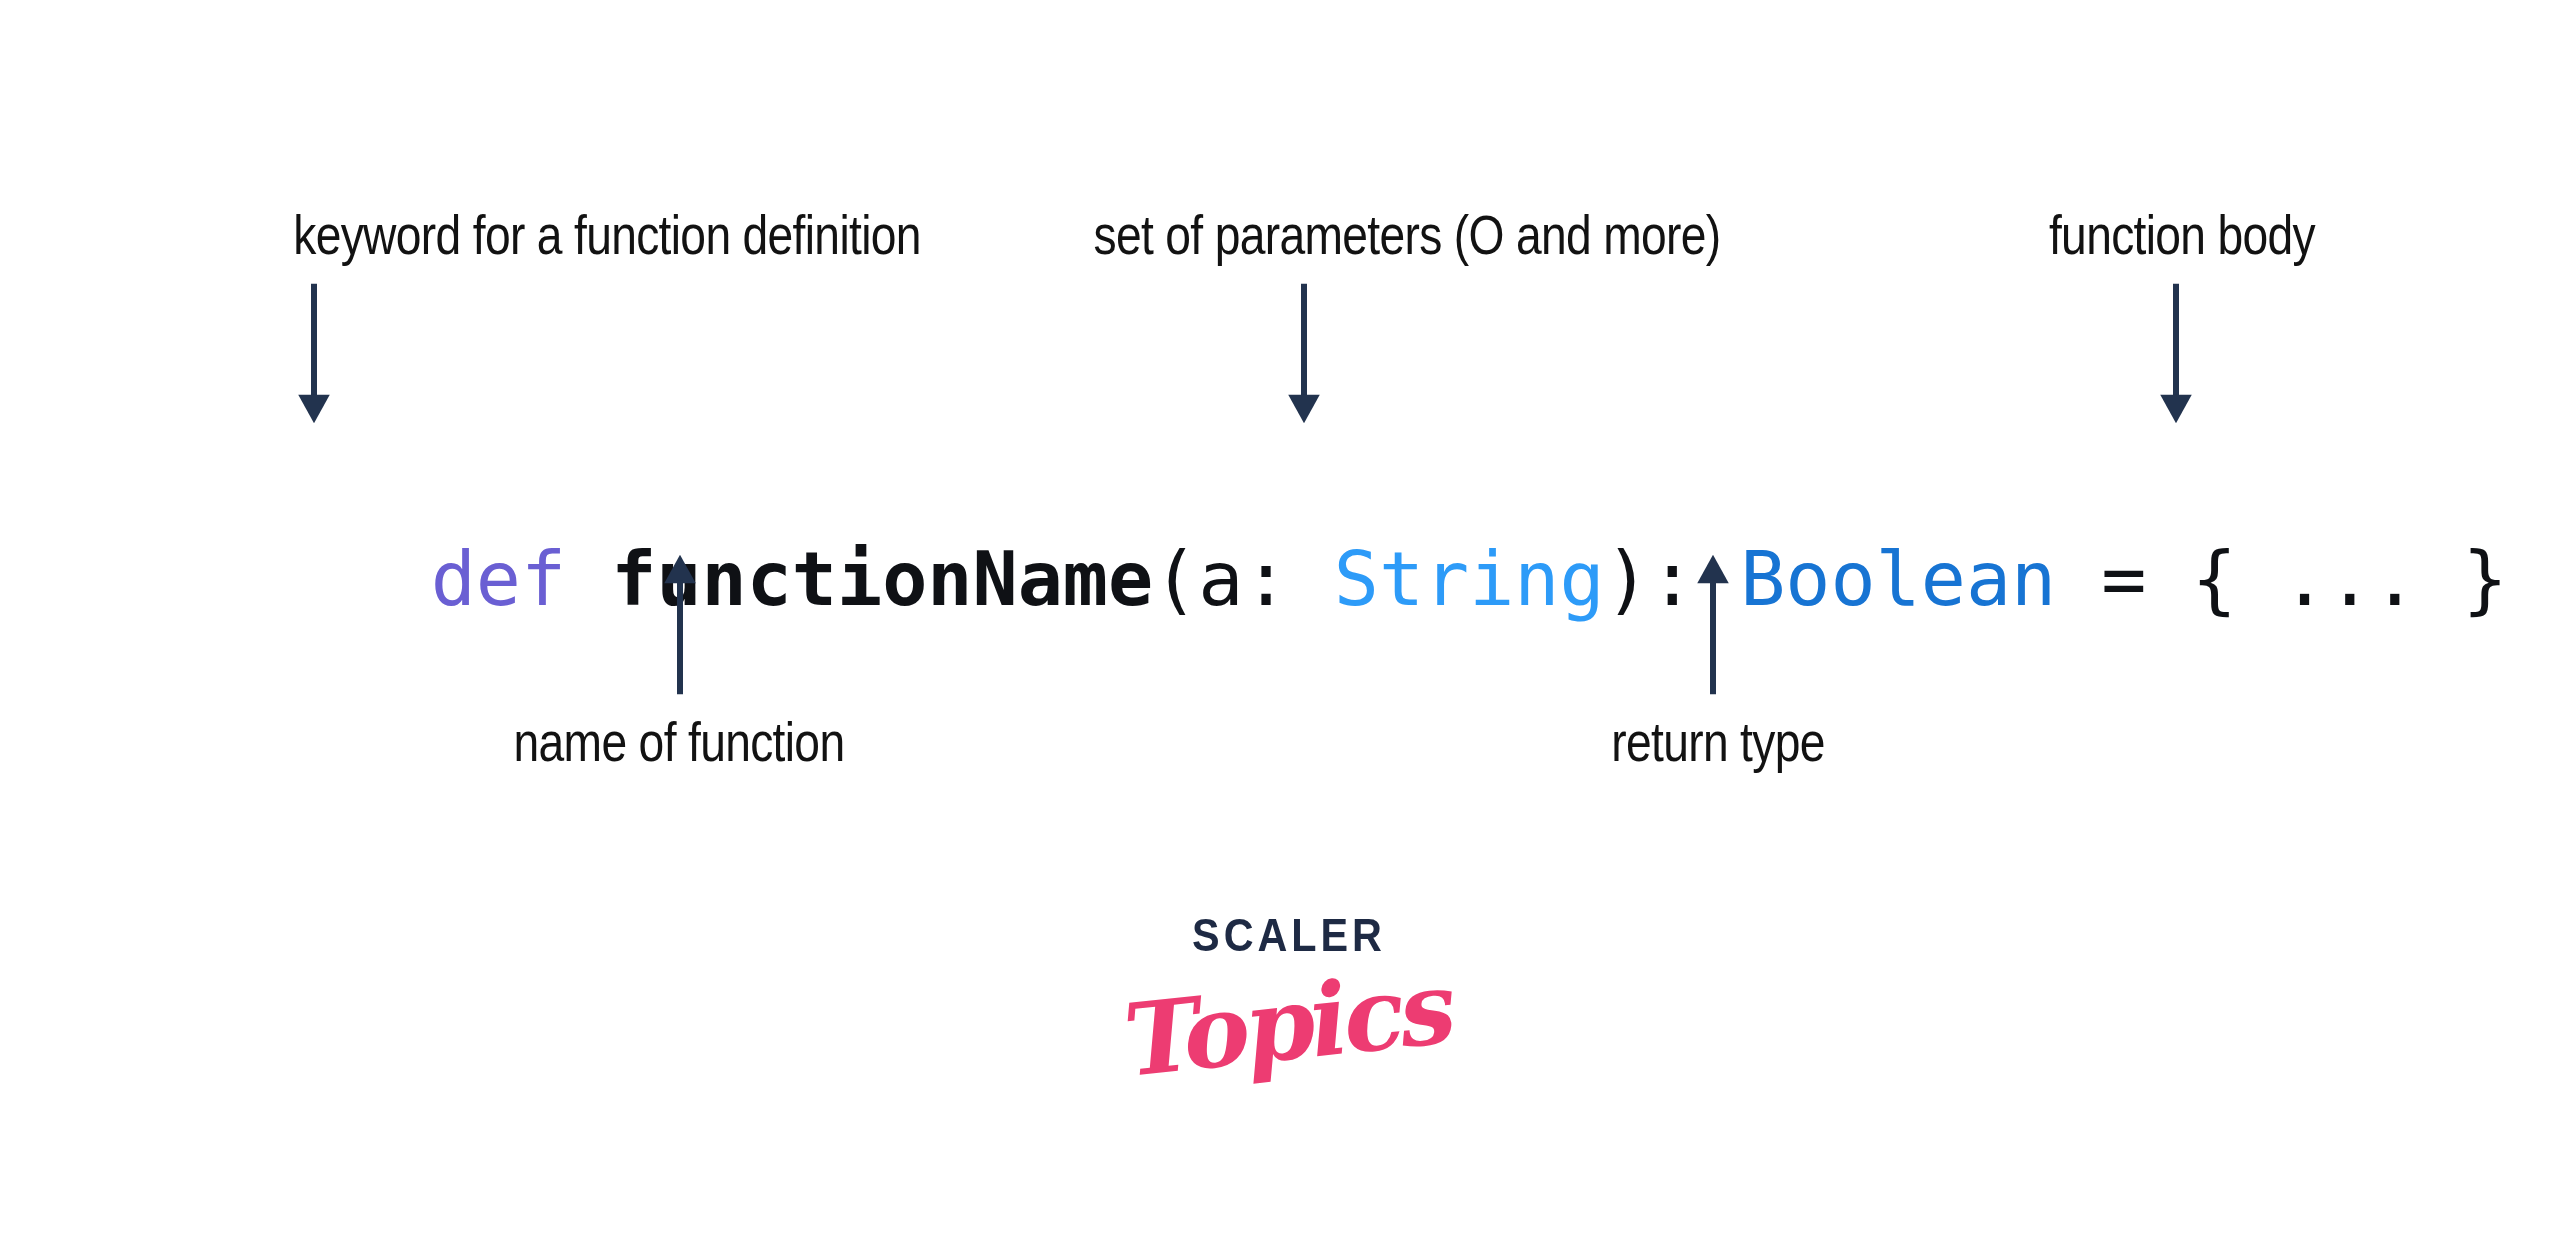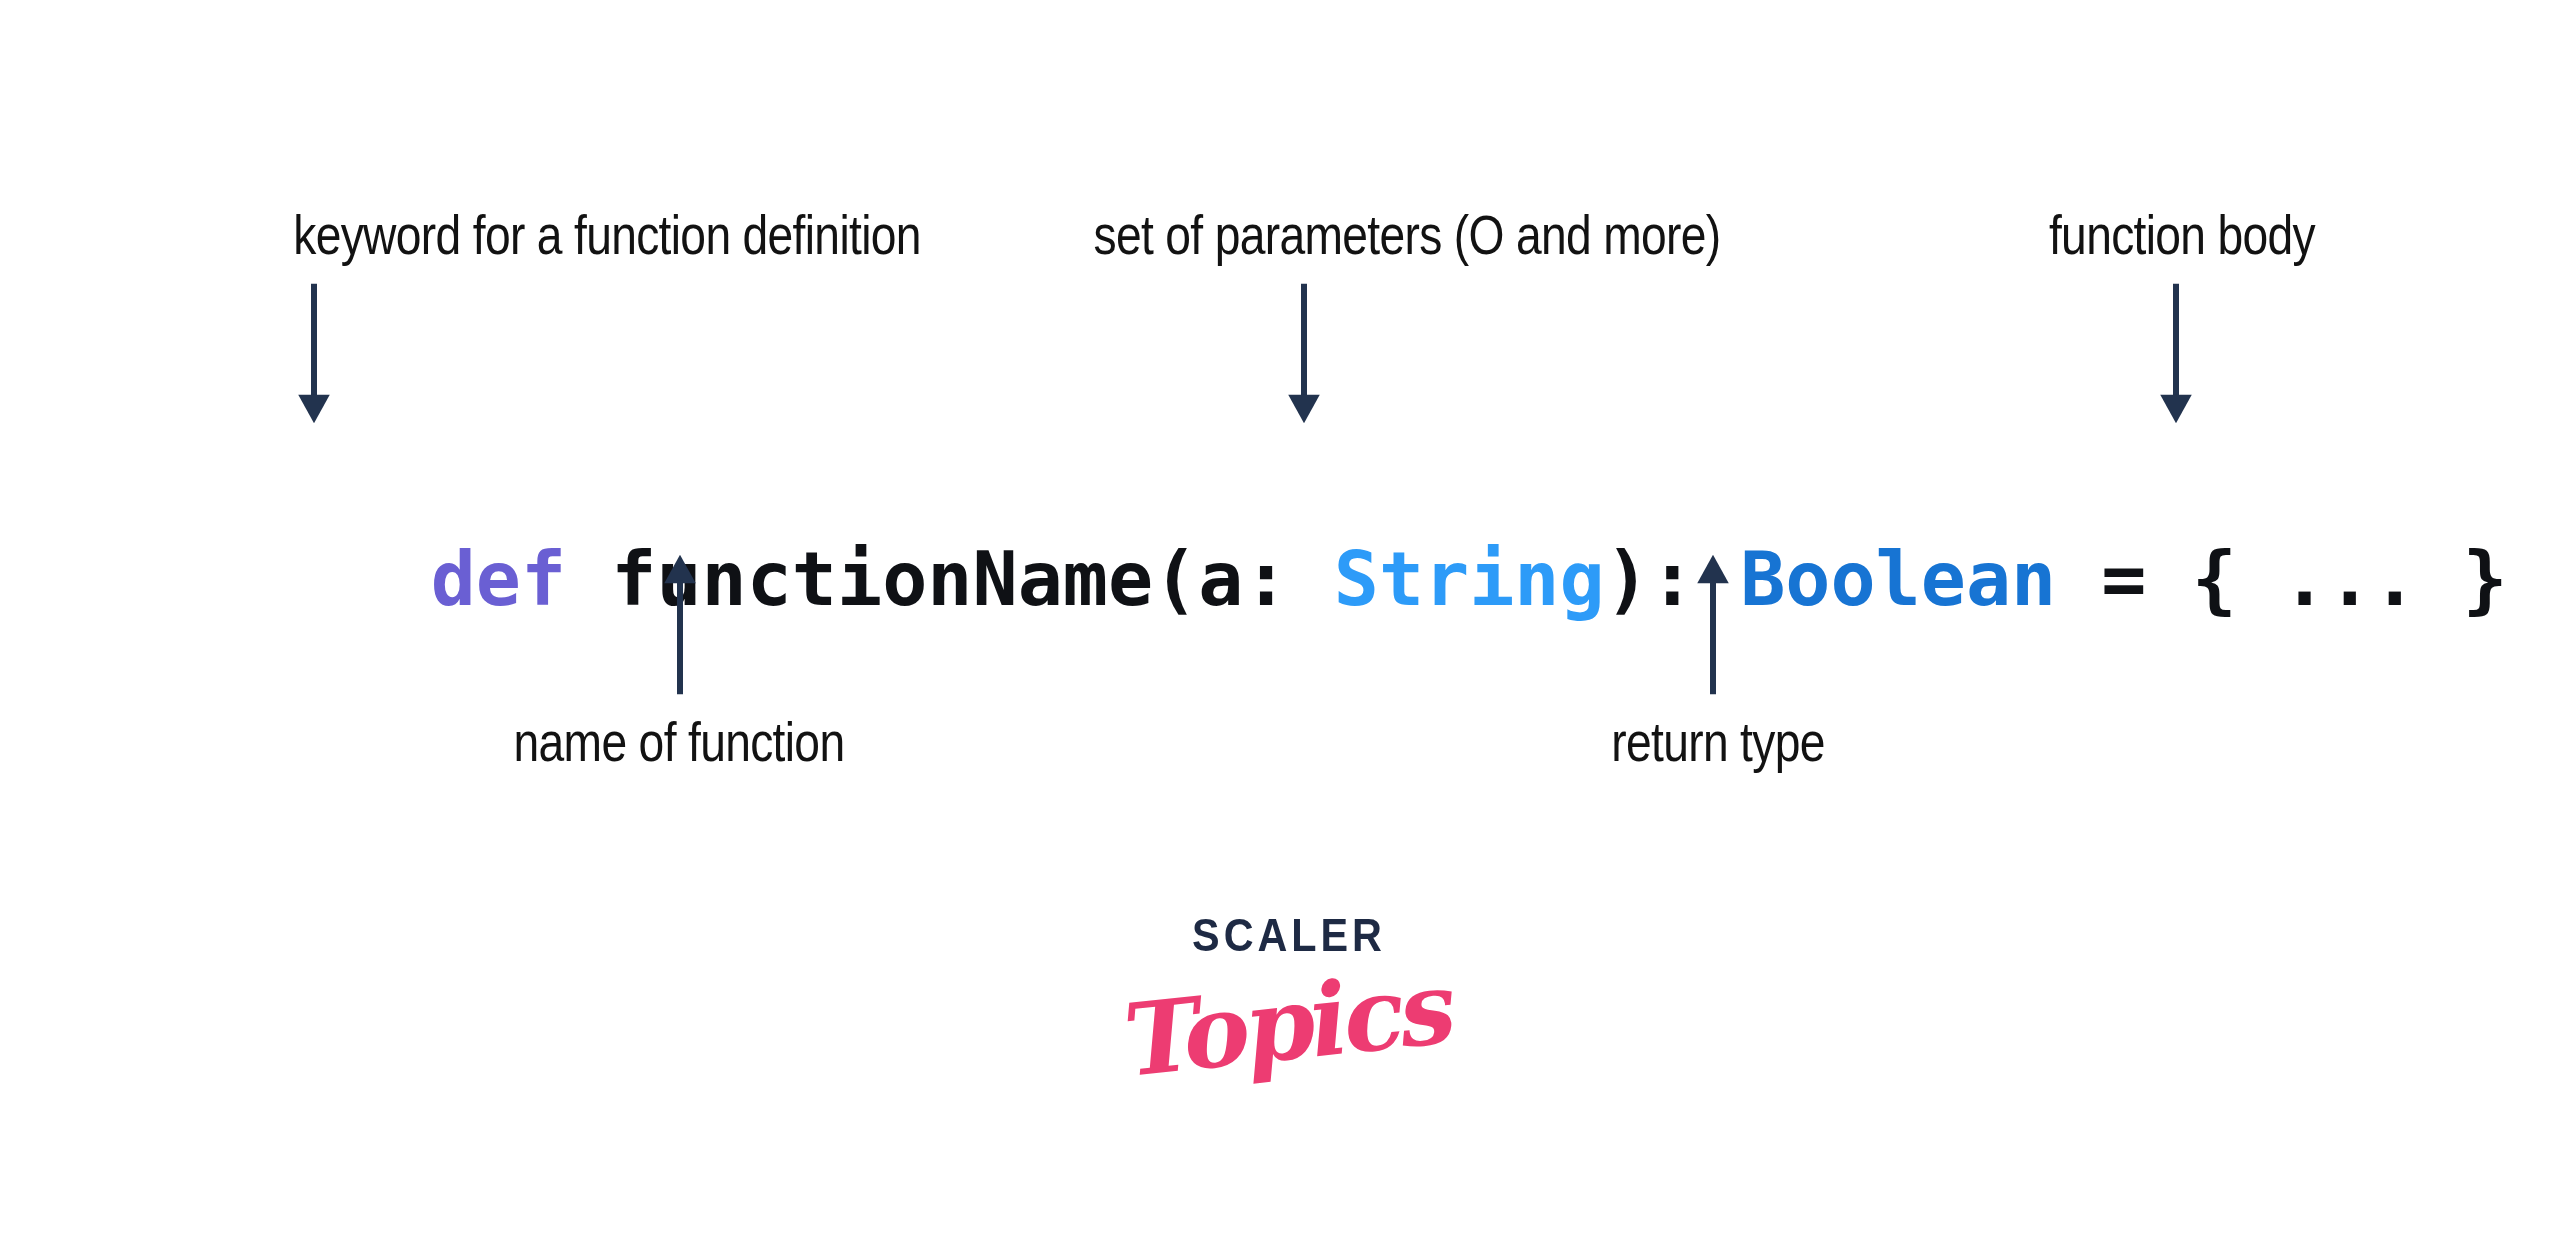--- a/index.html
+++ b/index.html
@@ -43,21 +43,21 @@
   
   .code-line {
     position: absolute;
     left: 250px;
     top: 432px;
     font-family: "DejaVu Sans Mono", monospace;
     font-size: 75px;
     line-height: 98px;
     white-space: pre;
   }
-  .code-line .seg { font-weight: 700; }
+  .code-line .seg { font-weight: 400; }
   .code-line .seg-bold { font-weight: 700; }
   
   .logo {
     position: absolute;
     left: 0; top: 0; width: 0; height: 0;
   }
   .logo-primary {
     position: absolute;
     left: 1289px; top: 934px;
     transform: translate(-50%, -50%) scaleX(0.88);

